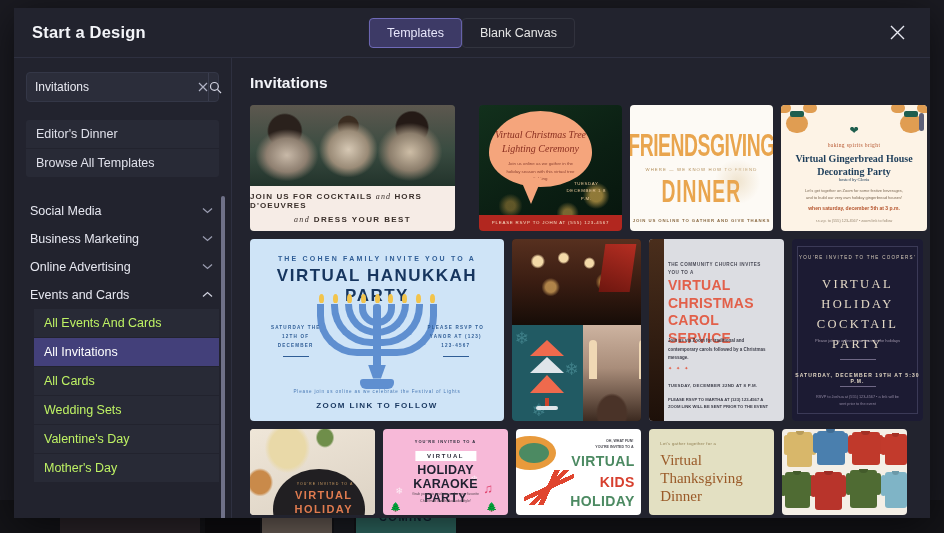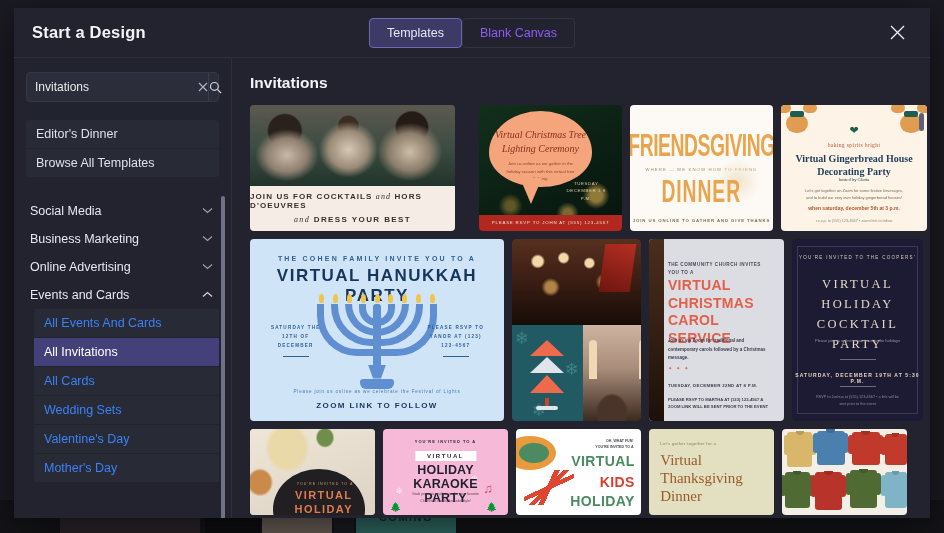--- a/index.html
+++ b/index.html
@@ -67,21 +67,21 @@
     border: 1px solid transparent;
     border-radius: 4px;
     cursor: pointer;
     white-space: nowrap;
   }
   .tab.active {
     background: #3d3a66;
     border-color: #6f6ab8;
     color: #e7e6fb;
   }
-  .tab.inactive { border-color: #32343f; color: #8b5cf6; }
+  .tab.inactive { border-color: #32343f; color: #e5e5e5; }
   .close-btn {
     position: absolute; right: 22px; top: 50%; transform: translateY(-50%);
     width: 22px; height: 22px; cursor: pointer;
     display: flex; align-items: center; justify-content: center;
   }
   .close-btn svg { display:block; }
 
   
   .modal-body { flex: 1; display: flex; min-height: 0; }
 
@@ -127,21 +127,21 @@
   .cat-header {
     display: flex; align-items: center; justify-content: space-between;
     font-size: 12.5px; color: #e6e7f0;
     padding: 7px 6px 7px 4px; cursor: pointer;
   }
   .chev { color: #9a9cb0; font-size: 10px; line-height: 1; }
   .sub-list { padding-left: 8px; }
   .sub-item {
     background: #282a36;
     border-bottom: 1px solid #22232e;
-    font-size: 12.5px; color: #3b82f6;
+    font-size: 12.5px; color: #bef264;
     padding: 7px 10px; cursor: pointer;
   }
   .sub-item.selected { background: #43407a; color: #ffffff; }
 
   .sb-scroll {
     position: absolute; right: 6px; top: 138px;
     width: 4px; height: 355px;
     background: #6f7188; border-radius: 2px;
   }
 

